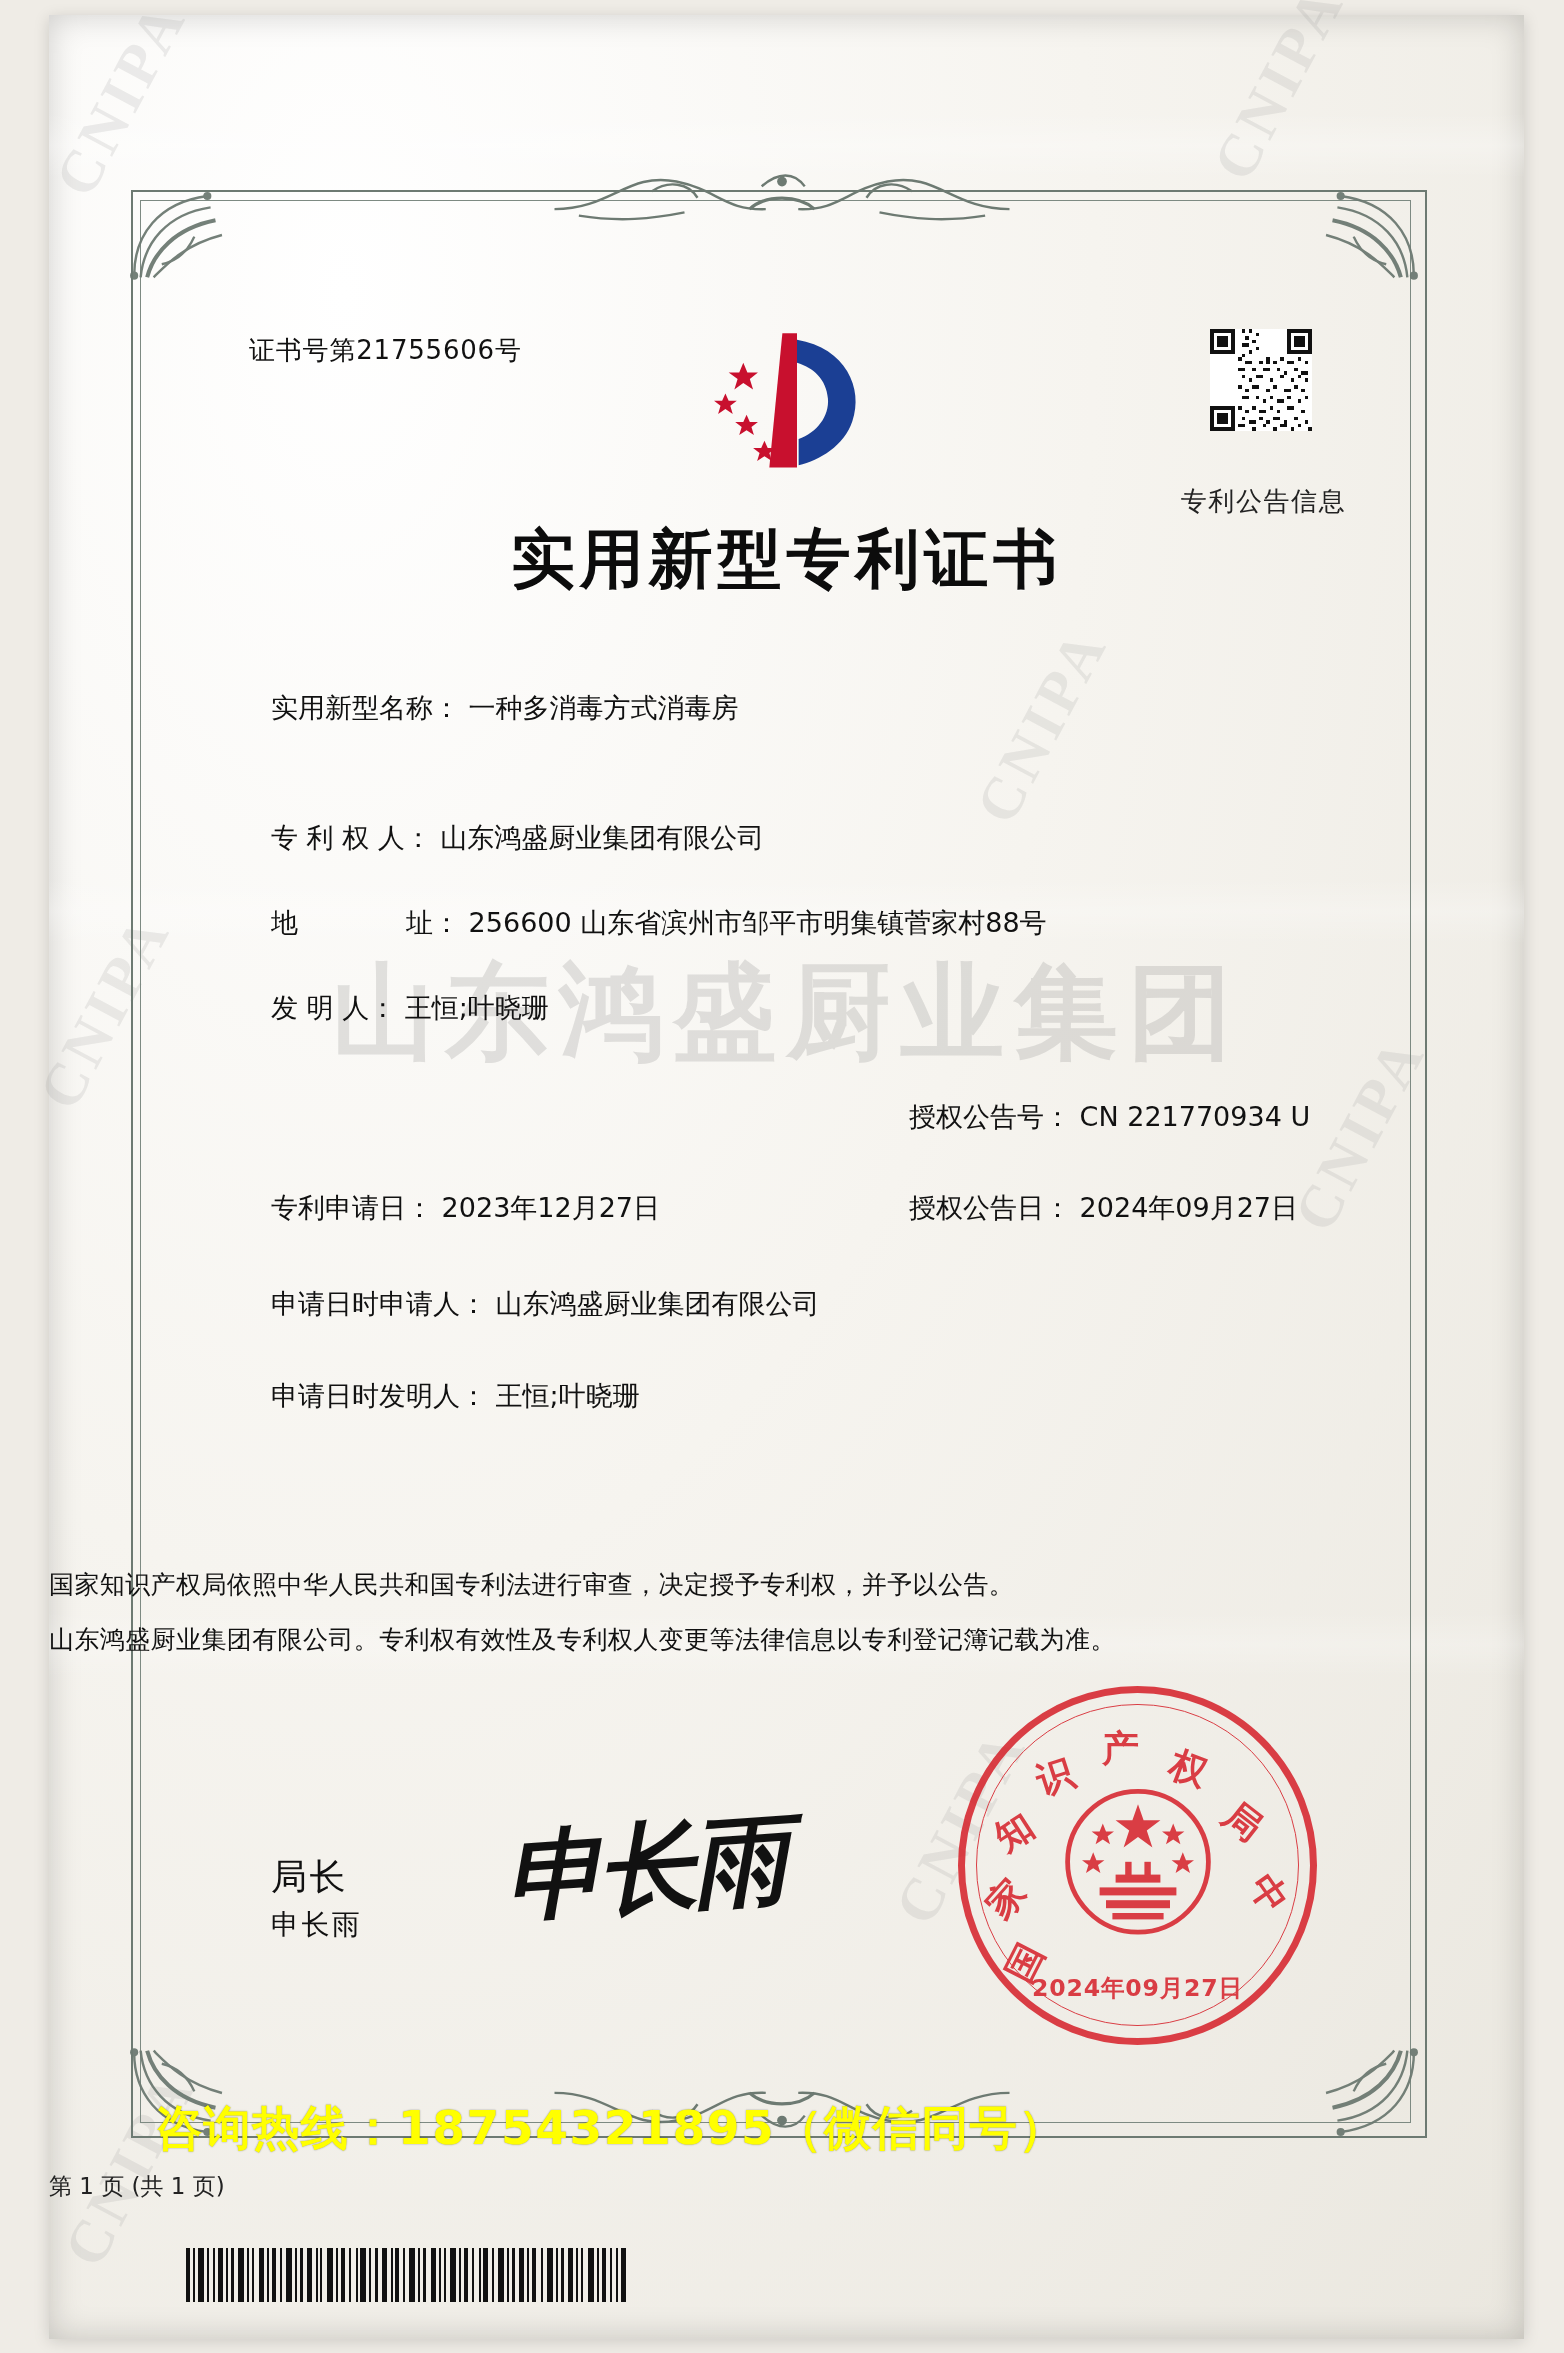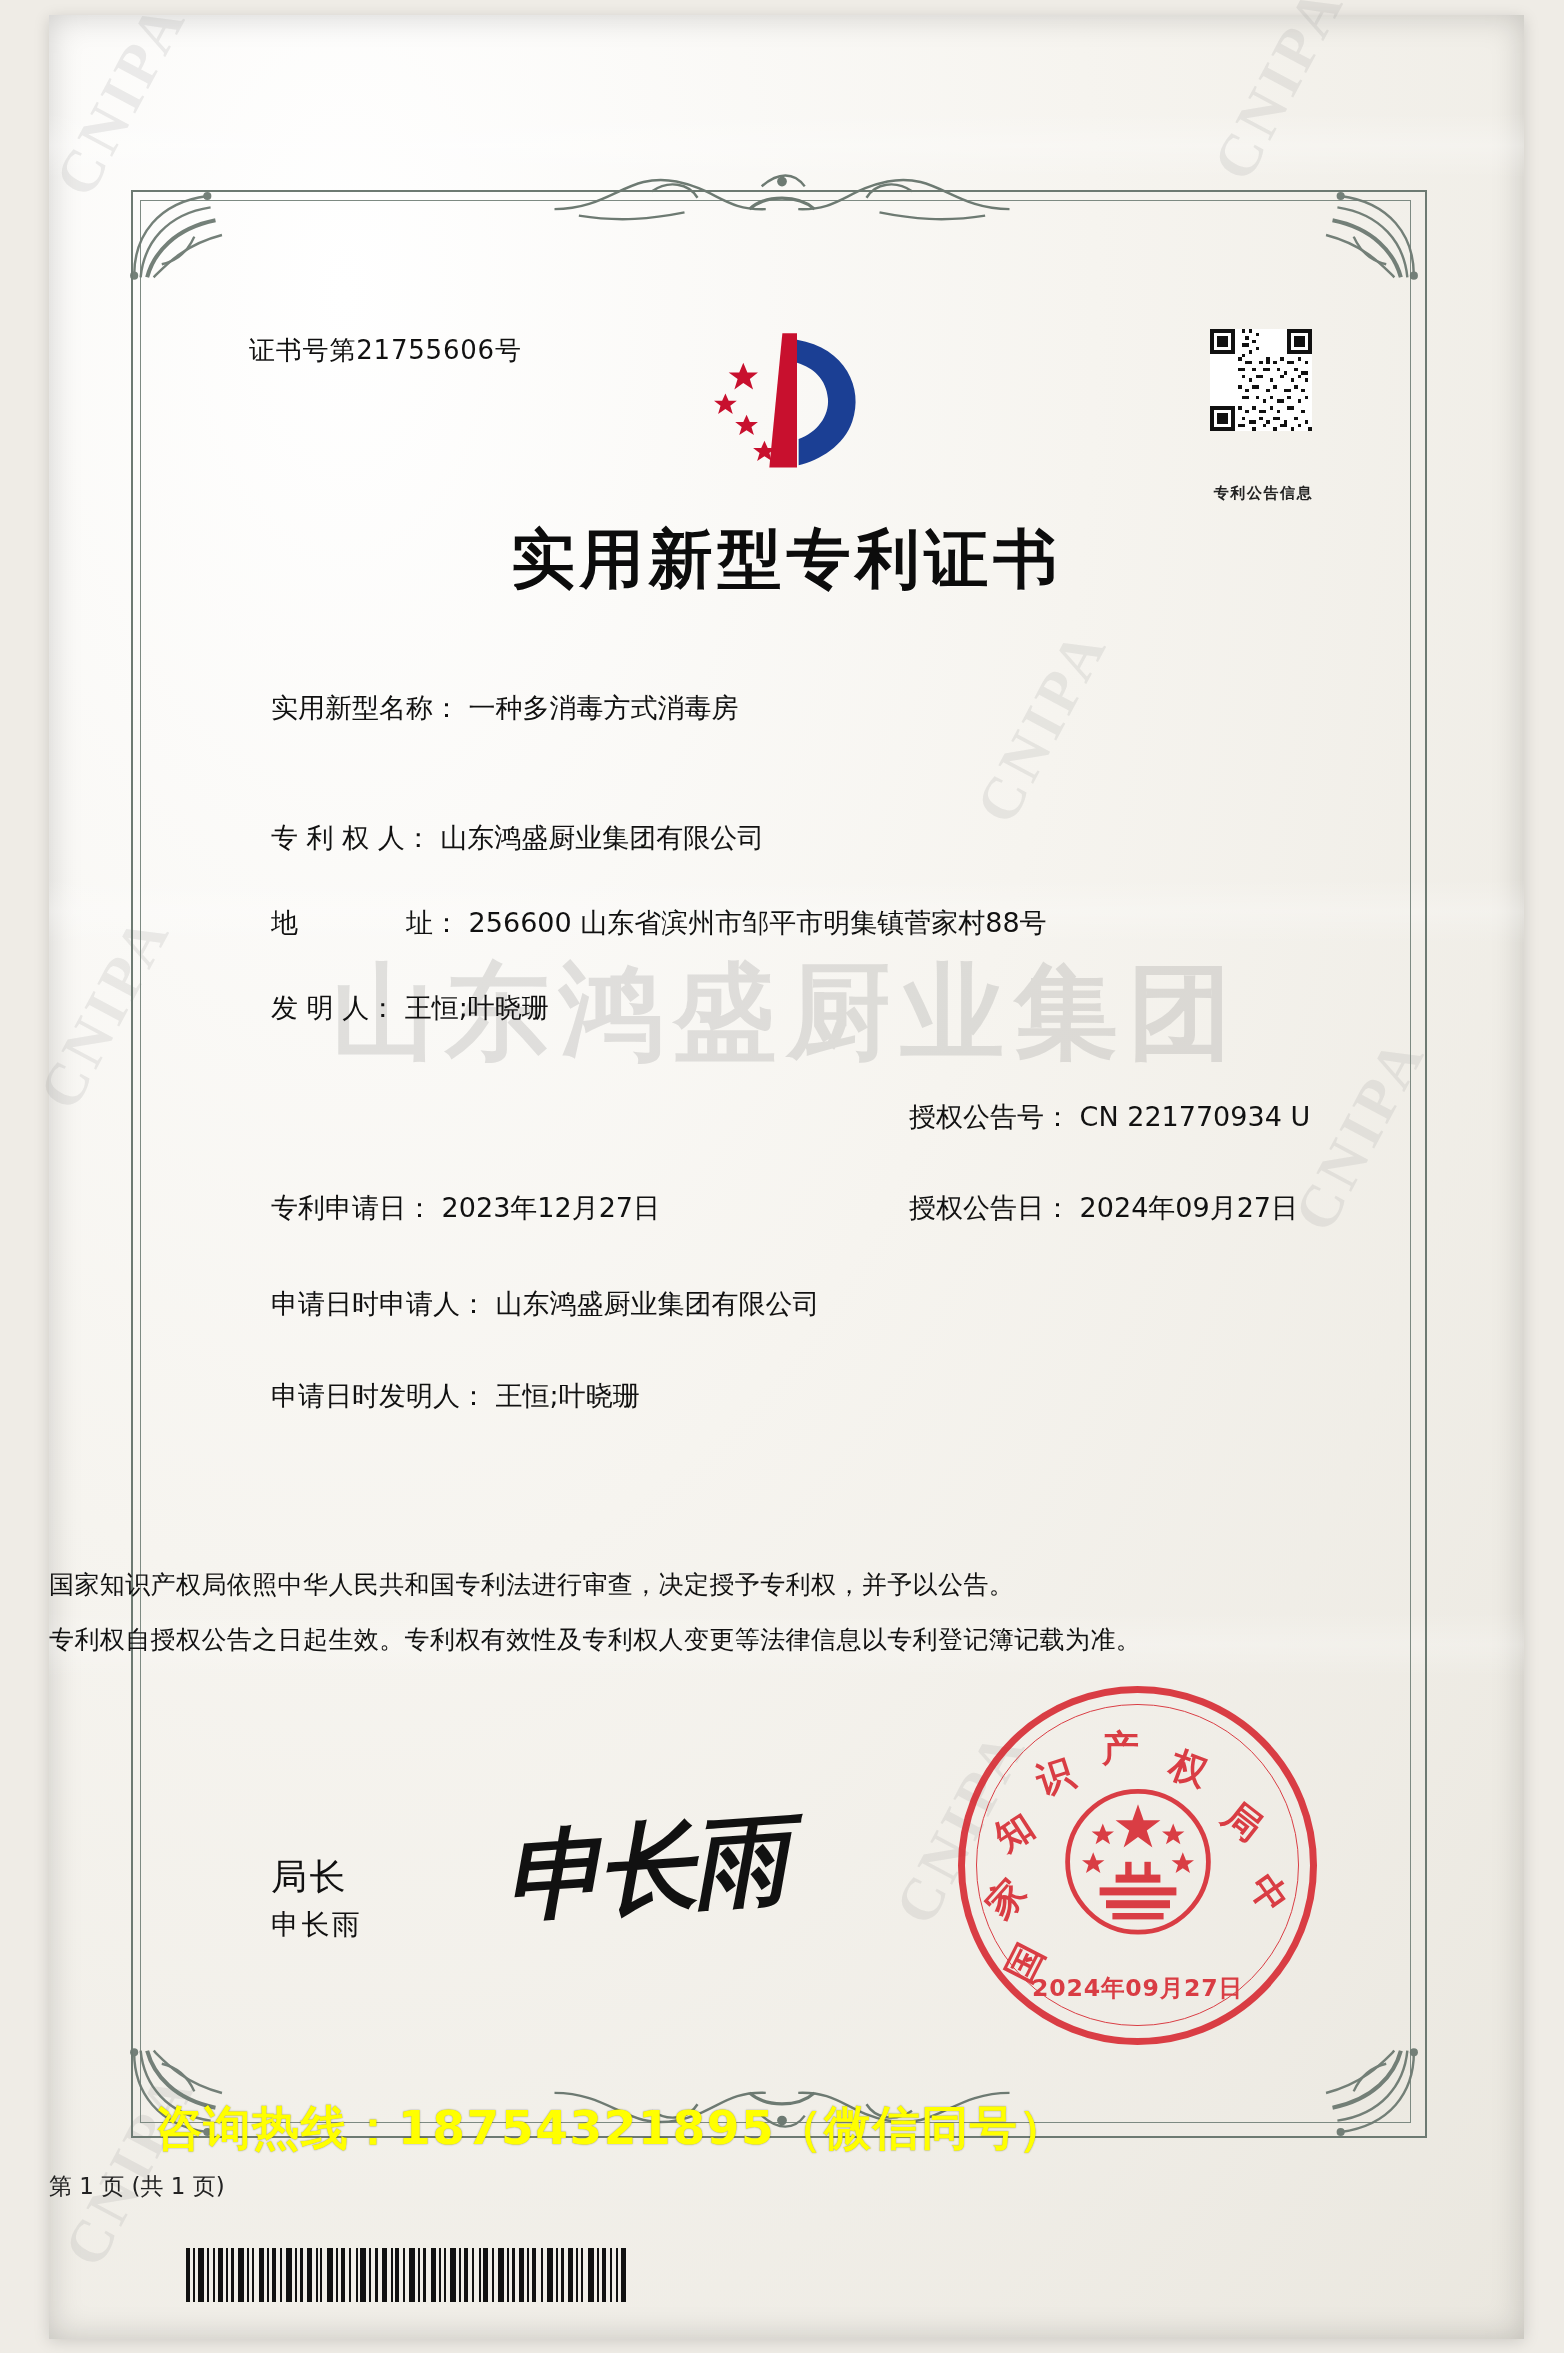--- a/index.html
+++ b/index.html
@@ -63,21 +63,21 @@
     font-size:26px;color:#111;letter-spacing:0.8px;
     font-family:"DejaVu Sans","Liberation Sans",sans-serif;
   }
   #logo{position:absolute;left:652px;top:310px;width:179px;height:155px;}
   #qr{
     position:absolute;left:1161px;top:314px;width:102px;height:102px;
     background:#fff;
   }
   #qr-caption{
     position:absolute;left:1129px;top:469px;width:171px;text-align:center;
-    font-size:15px;color:#222;letter-spacing:1.6px;font-weight:bold;
+    font-size:26px;color:#222;letter-spacing:1.6px;
   }
   #main-title{
     position:absolute;left:0;right:0;top:501px;text-align:center;
     font-size:64px;font-weight:700;letter-spacing:4.9px;color:#0c0c0c;
     font-family:"DejaVu Sans","Liberation Sans",sans-serif;
     text-shadow:0 0.8px 0 rgba(255,255,255,.6);
   }
   
   .field{
     position:absolute;left:222px;
@@ -388,21 +388,21 @@
     <span class="lbl">申请日时申请人：</span>
     <span class="val">山东鸿盛厨业集团有限公司</span>
   </div>
 
   <div class="field" style="top:1363px;">
     <span class="lbl">申请日时发明人：</span>
     <span class="val">王恒;叶晓珊</span>
   </div>
 
   <div class="stmt" style="top:1553px;">国家知识产权局依照中华人民共和国专利法进行审查，决定授予专利权，并予以公告。</div>
-  <div class="stmt" style="top:1608px;">专利权自授权公告之日起生效。专利权有效性及专利权人变更等法律信息以专利登记簿记载为准。</div>
+  <div class="stmt" style="top:1608px;">山东鸿盛厨业集团有限公司。专利权有效性及专利权人变更等法律信息以专利登记簿记载为准。</div>
 
   <div id="dir-label">局长</div>
   <div id="dir-name">申长雨</div>
   <div id="signature">申长雨</div>
 
   <div id="seal">
     <div class="ring"></div>
     <svg class="emblem" viewBox="0 0 120 120">
       <circle cx="60" cy="58" r="44" fill="none" stroke="#d6212a" stroke-width="3"></circle>
       <g fill="#d6212a">

